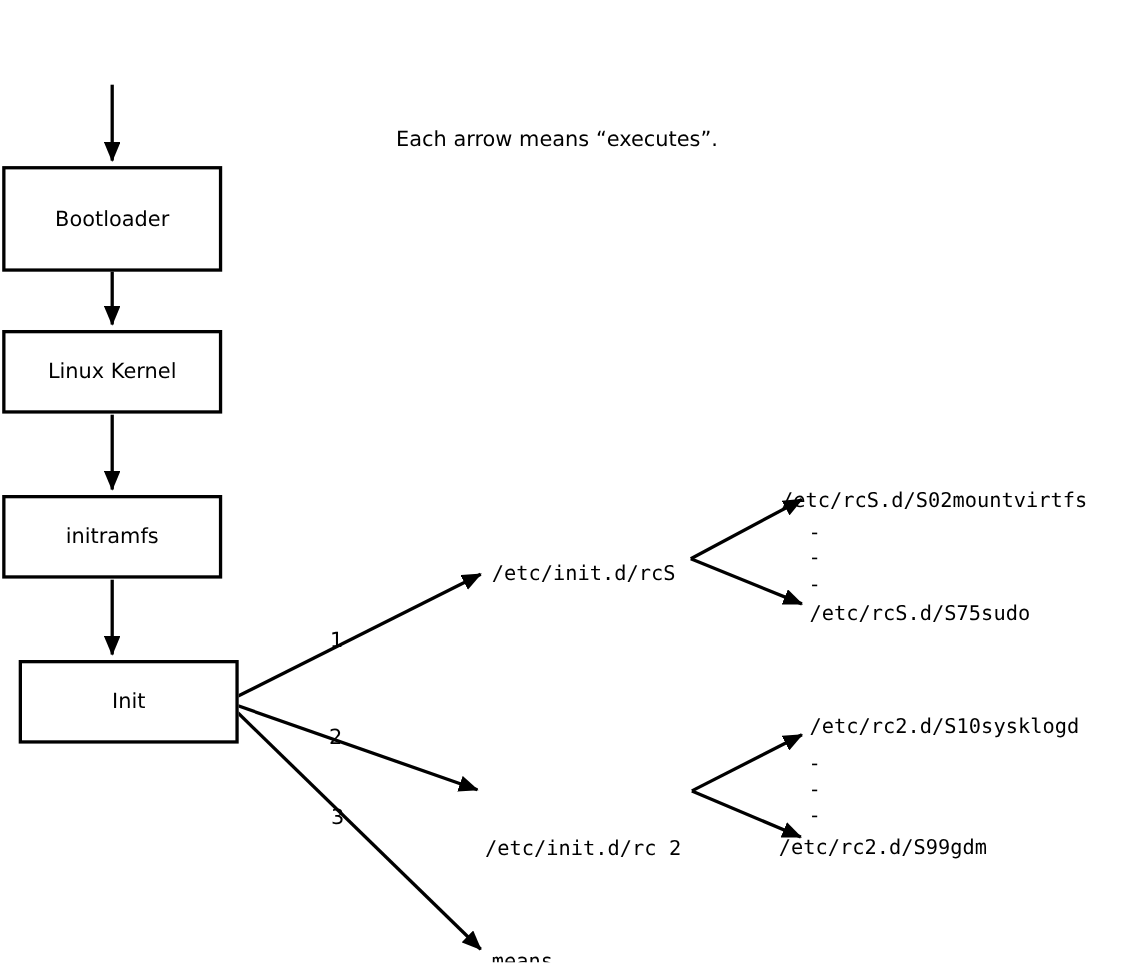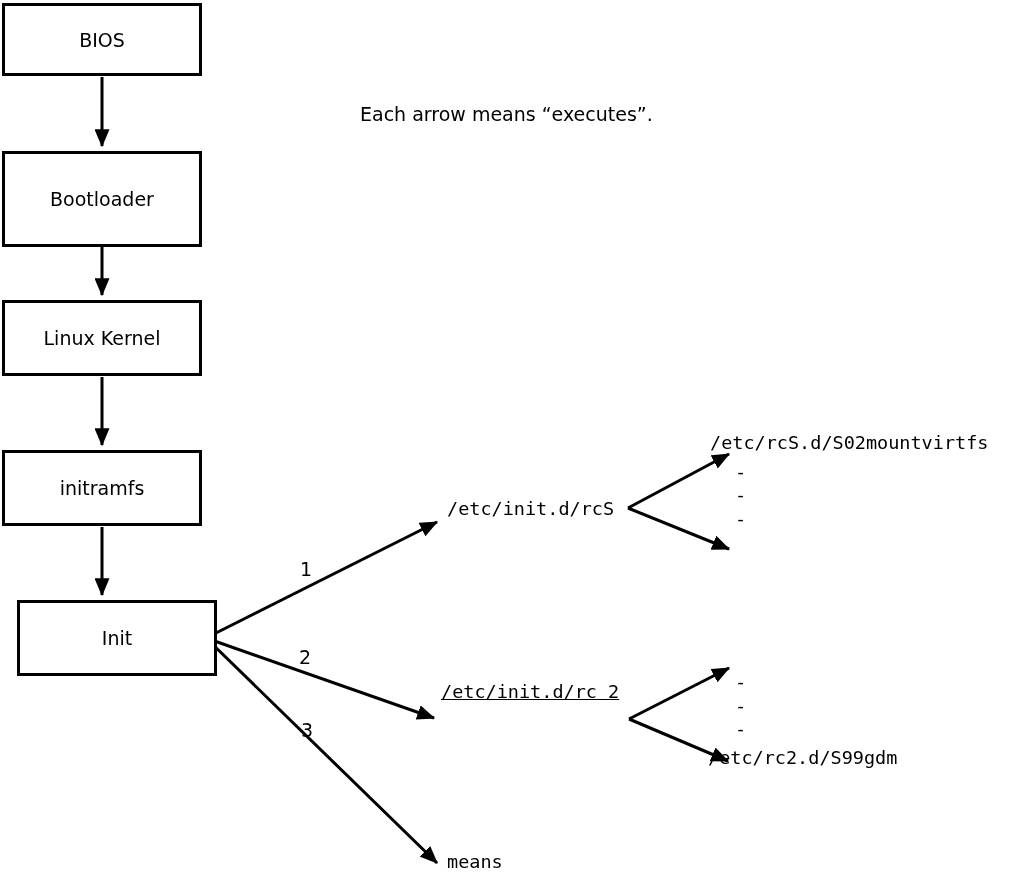--- a/index.html
+++ b/index.html
@@ -33,20 +33,21 @@
     display: flex;
     align-items: center;
     justify-content: center;
     font-size: 19px;
     line-height: 24px;
   }
   .lbl {
     position: absolute;
     white-space: pre;
     line-height: 24px;
+    margin-top: 13px;
   }
   .sans {
     font-family: "DejaVu Sans", "Liberation Sans", sans-serif;
     font-size: 19px;
   }
   .mono {
     font-family: "DejaVu Sans Mono", "Liberation Mono", monospace;
     font-size: 18.5px;
   }
 </style>
@@ -75,47 +76,46 @@
       <line x1="628" y1="508" x2="729" y2="454" marker-end="url(#ah)"></line>
       <line x1="628" y1="508" x2="729" y2="549" marker-end="url(#ah)"></line>
 
       <line x1="629" y1="719" x2="729" y2="668" marker-end="url(#ah)"></line>
       <line x1="629" y1="719" x2="728" y2="761" marker-end="url(#ah)"></line>
     </g>
   </svg>
 
   <div class="lbl sans" style="left:360px; top:102px;">Each arrow means “executes”.</div>
 
-  <div class="box" style="top:3px;   height:73px;">
-    <span>BIOS</span>
-  </div>
   <div class="box" style="top:151px; height:96px;">
     <span>Bootloader</span>
   </div>
   <div class="box" style="top:300px; height:76px;">
     <span>Linux Kernel</span>
   </div>
   <div class="box" style="top:450px; height:76px;">
     <span>initramfs</span>
   </div>
   <div class="box" style="top:600px; height:76px;margin-left:15px;">
     <span>Init</span>
   </div>
 
   <div class="lbl sans" style="left:300px; top:557px;">1</div>
   <div class="lbl sans" style="left:299px; top:645px;">2</div>
   <div class="lbl sans" style="left:301px; top:718px;">3</div>
 
   <div class="lbl mono" style="left:447px; top:497px;text-align:right;">/etc/init.d/rcS</div>
-  <div class="lbl mono" style="left:441px; top:680px;text-decoration:underline;">/etc/init.d/rc 2</div>
+  <div class="lbl mono" style="left:441px; top:747px;">/etc/init.d/rc 2</div>
   <div class="lbl mono" style="left:447px; top:850px;">means</div>
 
   <div class="lbl mono" style="left:710px; top:431px;">/etc/rcS.d/S02mountvirtfs</div>
   <div class="lbl mono" style="left:735px; top:460px;">-</div>
   <div class="lbl mono" style="left:735px; top:483px;">-</div>
   <div class="lbl mono" style="left:735px; top:507px;">-</div>
+  <div class="lbl mono" style="left:736px; top:534px;">/etc/rcS.d/S75sudo</div>
 
+  <div class="lbl mono" style="left:736px; top:636px;">/etc/rc2.d/S10sysklogd</div>
   <div class="lbl mono" style="left:735px; top:670px;">-</div>
   <div class="lbl mono" style="left:735px; top:694px;">-</div>
   <div class="lbl mono" style="left:735px; top:717px;">-</div>
   <div class="lbl mono" style="left:708px; top:746px;text-align:right;">/etc/rc2.d/S99gdm</div>
 
 </div>
 
 </body></html>

